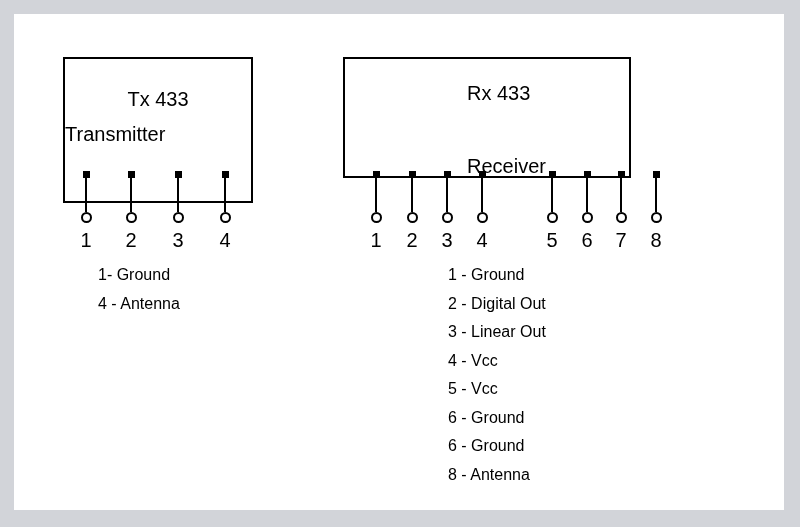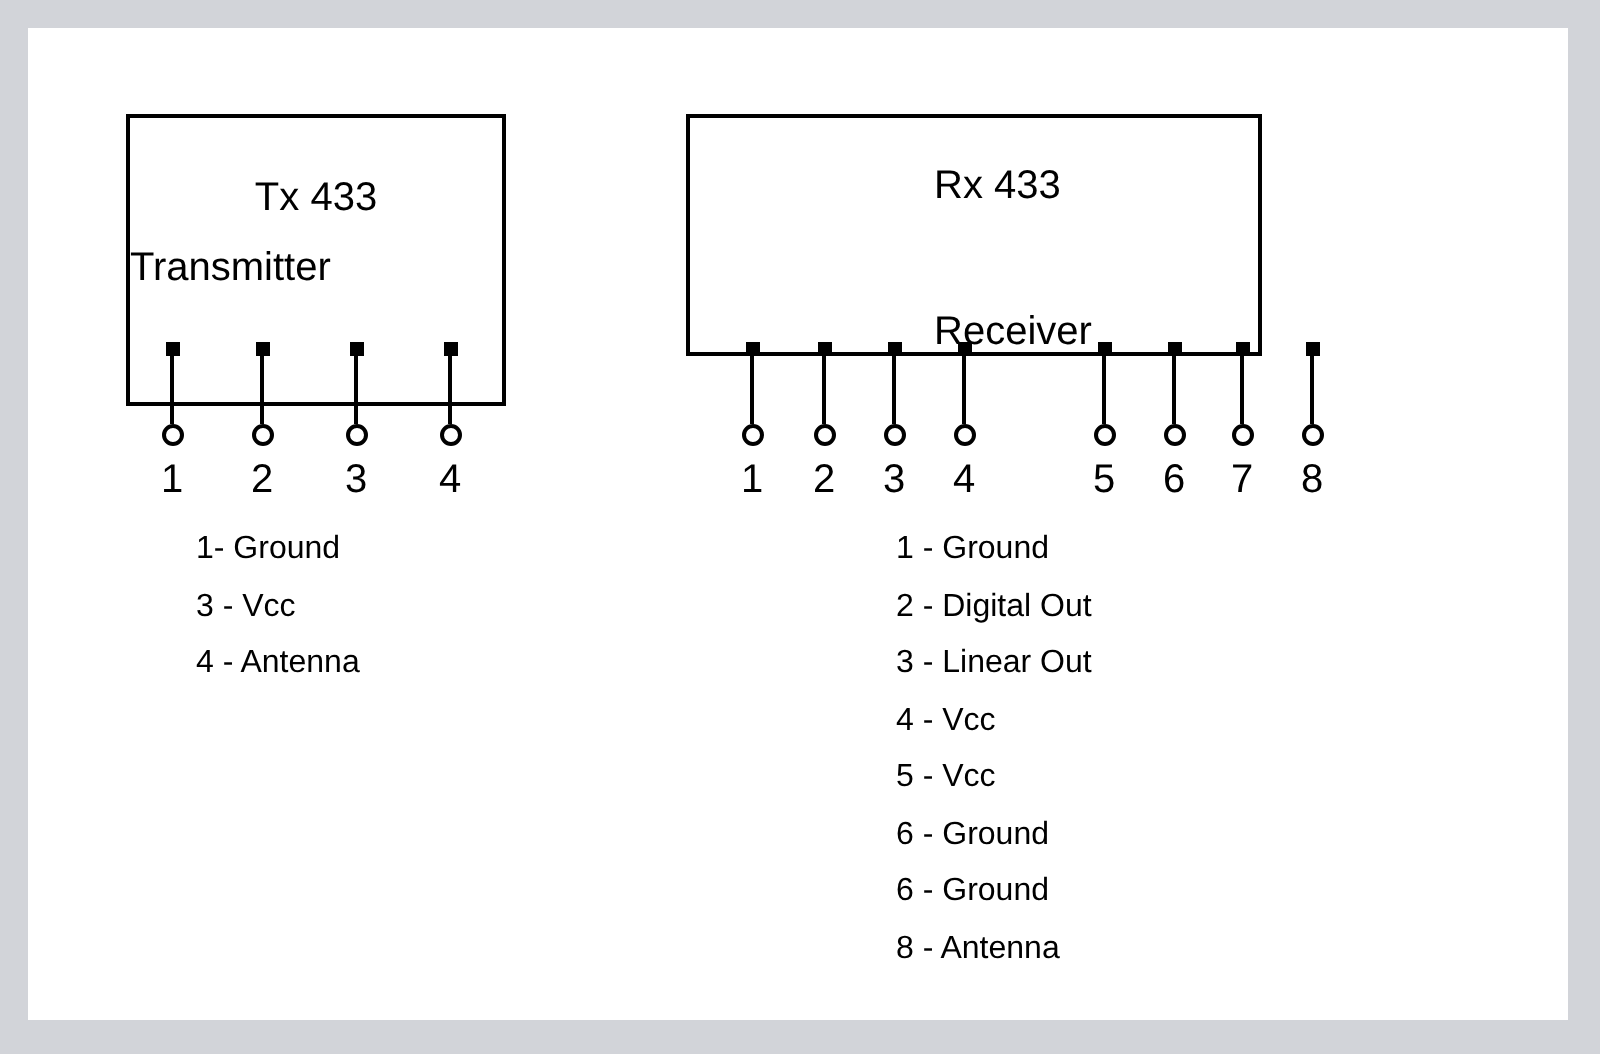--- a/index.html
+++ b/index.html
@@ -71,21 +71,20 @@
   </div>
   <div class="pin" style="left:199px">
     <span class="pin-pad"></span>
     <span class="pin-lead"></span>
     <span class="pin-term"></span>
     <span class="pin-num">4</span>
   </div>
 
   <div class="legend tx-legend">
     <div>1- Ground</div>
-    <div>3 - Vcc</div>
     <div>4 - Antenna</div>
   </div>
 
   <div class="module-box rx-box">
     <div class="box-title">Rx 433</div>
     <div class="box-subtitle">Receiver</div>
   </div>
 
   <div class="pin" style="left:350px">
     <span class="pin-pad"></span>

